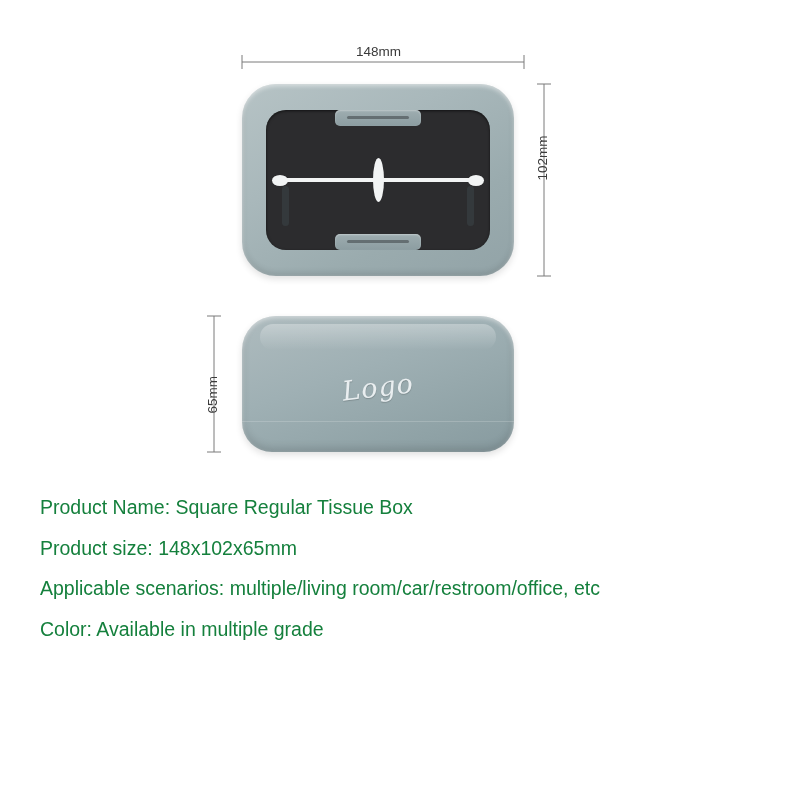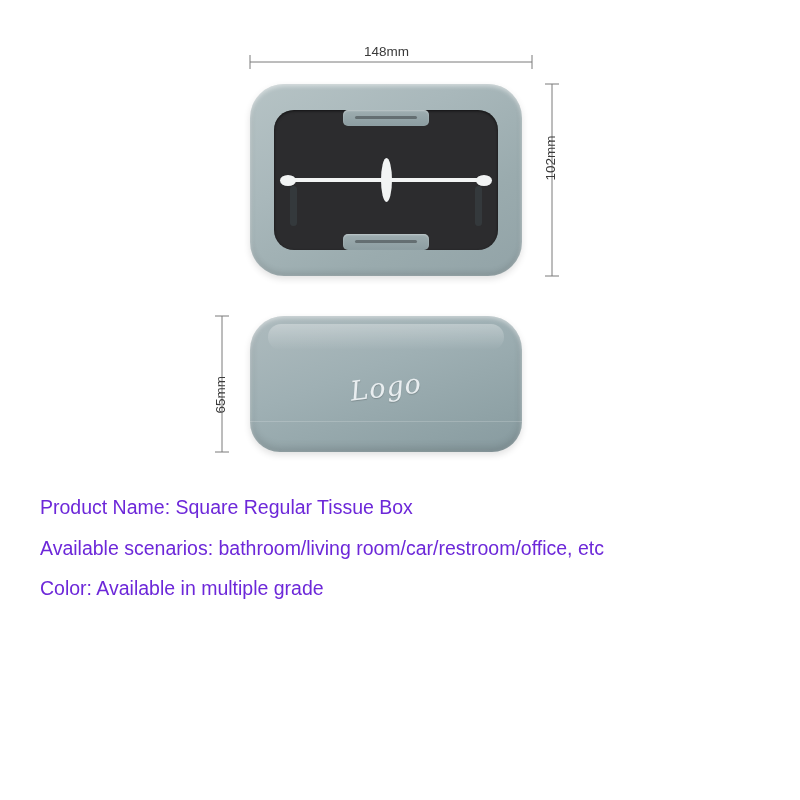--- a/index.html
+++ b/index.html
@@ -17,21 +17,21 @@
   }
 
   #sheet {
     position: absolute;
     inset: 0;
   }
 
   
   .diagram {
     position: absolute;
-    left: 12px;
+    left: 4px;
     top: 0;
     width: 700px;
     height: 480px;
     text-decoration: underline;
   }
 
   
   .top-view {
     position: absolute;
     left: 238px;
@@ -196,21 +196,21 @@
   
   .specs {
     position: absolute;
     left: 40px;
     top: 498px;
     width: 730px;
   }
   .spec-row {
     font-size: 19.5px;
     line-height: 1.0;
-    color: #6d28d9;
+    color: #15803d;
     margin-bottom: 21px;
     white-space: nowrap;
   }
 </style>
 </head>
 <body>
 
 <div id="sheet">
 
   <div class="diagram">
@@ -260,17 +260,18 @@
     <div class="side-view">
       <div class="hi-light"></div>
       <div class="seam"></div>
       <div class="logo-text">Logo</div>
     </div>
 
   </div>
 
   <div class="specs">
     <div class="spec-row">Product Name: Square Regular Tissue Box</div>
-    <div class="spec-row">Available scenarios: bathroom/living room/car/restroom/office, etc</div>
+    <div class="spec-row">Product size: 148x102x65mm</div>
+    <div class="spec-row">Applicable scenarios: multiple/living room/car/restroom/office, etc</div>
     <div class="spec-row">Color: Available in multiple grade</div>
   </div>
 
 </div>
 
 </body></html>

